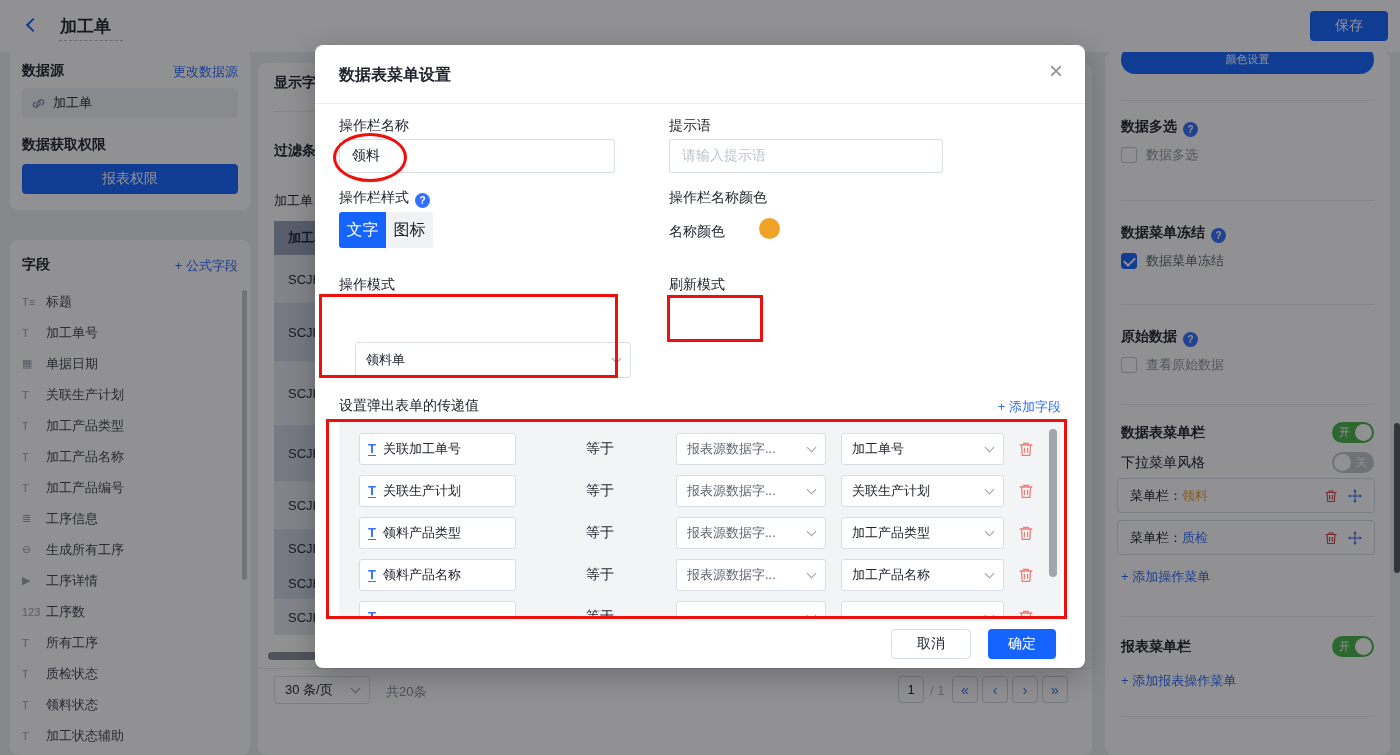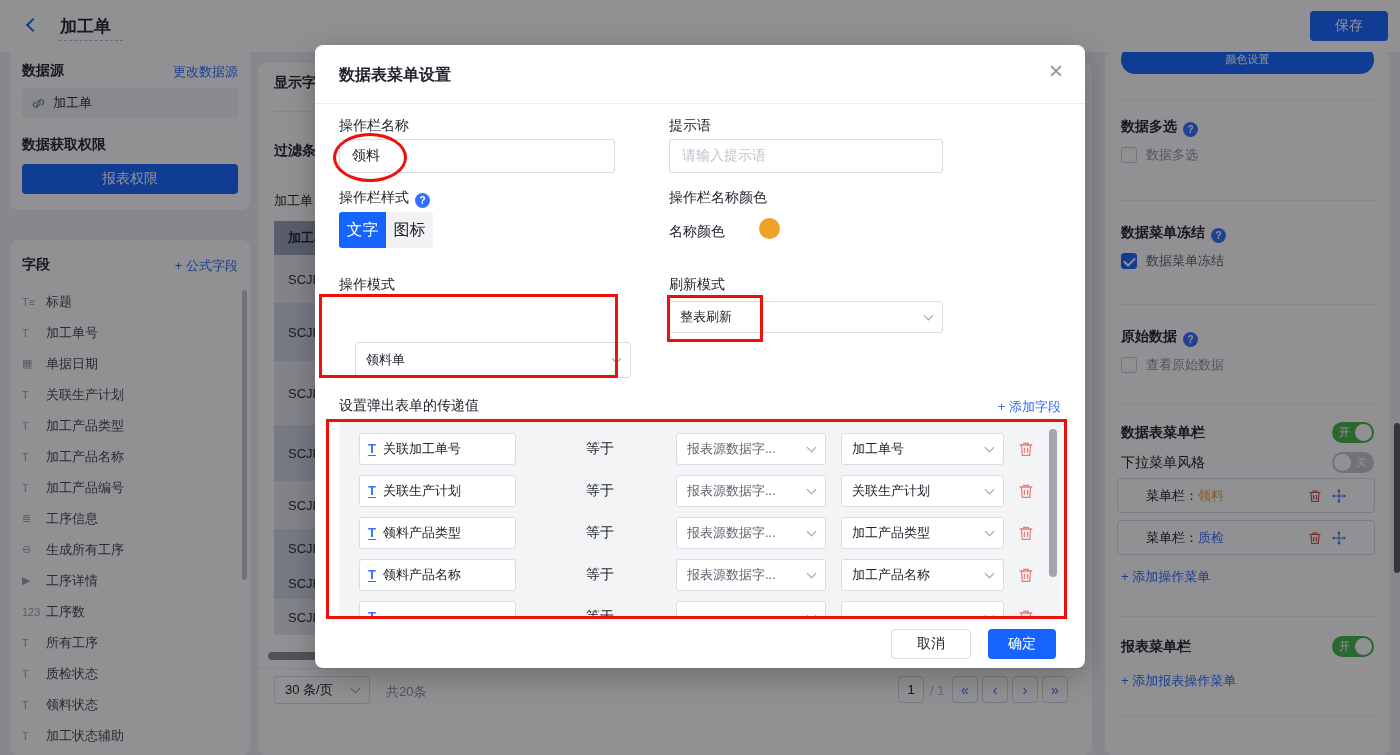--- a/index.html
+++ b/index.html
@@ -21,21 +21,21 @@
   .cb.checked{background:#1664ff;border-color:#1664ff}
   .cb.checked::after{content:"";position:absolute;left:4px;top:1px;width:5px;height:9px;border-right:2px solid #fff;border-bottom:2px solid #fff;transform:rotate(45deg)}
   .cbrow{display:flex;align-items:center;gap:9px;font-size:13px;color:#8d929c}
   .toggle{width:42px;height:21px;border-radius:11px;display:flex;align-items:center;font-size:11px;color:#fff;cursor:pointer}
   .toggle.on{background:#45b24a;justify-content:flex-start;padding-left:7px}
   .toggle.off{background:#c2c6cd;justify-content:flex-end;padding-right:7px}
   .knob{width:17px;height:17px;border-radius:50%;background:#fff;position:absolute}
   .fieldrow{display:flex;align-items:center;height:31px;padding-left:12px;font-size:13px;color:#42464e}
   .fieldrow .ficon{width:24px;flex:none;color:#98a0ae;font-size:11px;text-align:left}
   .trow{display:flex;align-items:center;font-size:13px;color:#262b36;padding-left:14px;overflow:hidden;white-space:nowrap}
-  .menucard{border:1px solid #d8dce4;border-radius:4px;display:flex;align-items:center;padding:0 28px;font-size:13px;background:#fff}
+  .menucard{border:1px solid #d8dce4;border-radius:4px;display:flex;align-items:center;padding:0 12px;font-size:13px;background:#fff}
   .icon-btn{display:inline-flex;align-items:center;justify-content:center;cursor:pointer}
   .anno{position:absolute;border:3px solid #ee100c;z-index:70;pointer-events:none}
   .navbtn{width:26px;height:27px;border:1px solid #cfd4dc;border-radius:4px;background:#fff;color:#2e6bf6;font-size:14px;display:flex;align-items:center;justify-content:center;cursor:pointer}
   .seg{display:flex;border-radius:3px;overflow:hidden;cursor:pointer}
   .seg .on{background:#1664ff;color:#fff}
   .seg .off{background:#f1f2f4;color:#20242c}
   .seg span{width:47px;height:36px;display:flex;align-items:center;justify-content:center;font-size:16px}
   .overlay{position:absolute;inset:0;background:rgba(10,12,16,.45);z-index:50}
   .modal{position:absolute;z-index:60;background:#fff;border-radius:8px;box-shadow:0 8px 30px rgba(0,0,0,.25)}
   .tlabel{font-size:14px;color:#20242c}
@@ -343,24 +343,20 @@
     <span class="abs tlabel" style="left:354px;top:178px">名称颜色</span>
     <span class="abs" style="left:444px;top:173px;width:21px;height:21px;border-radius:50%;background:#f0a227"></span>
 
     <span class="abs tlabel" style="left:24px;top:231px">操作模式</span>
     <div class="abs select" style="left:40px;top:297px;width:276px;height:36px">
       <span>领料单</span>
       <span class="chev"></span>
     </div>
 
     <span class="abs tlabel" style="left:354px;top:231px">刷新模式</span>
-    <div class="abs select" style="left:354px;top:256px;width:274px;height:32px">
-      <span>整表刷新</span>
-      <span class="chev"></span>
-    </div>
 
     <span class="abs tlabel" style="left:24px;top:352px">设置弹出表单的传递值</span>
     <span class="abs link" style="right:24px;top:353px">+ 添加字段</span>
 
     <div class="abs" style="left:24px;top:376px;width:722px;height:196px;background:#f3f4f6;border-radius:4px;overflow:hidden">
       <div style="padding:12px 0 0 20px;display:flex;flex-direction:column;gap:10px">
 
           <div style="display:flex;align-items:center;height:32px">
             <div class="input" style="width:157px;height:32px;font-size:13px;padding:0 8px;gap:7px">
               <span style="color:#3370ff;font-size:13px;font-weight:700;border-bottom:1.5px solid #3370ff;line-height:13px">T</span>

